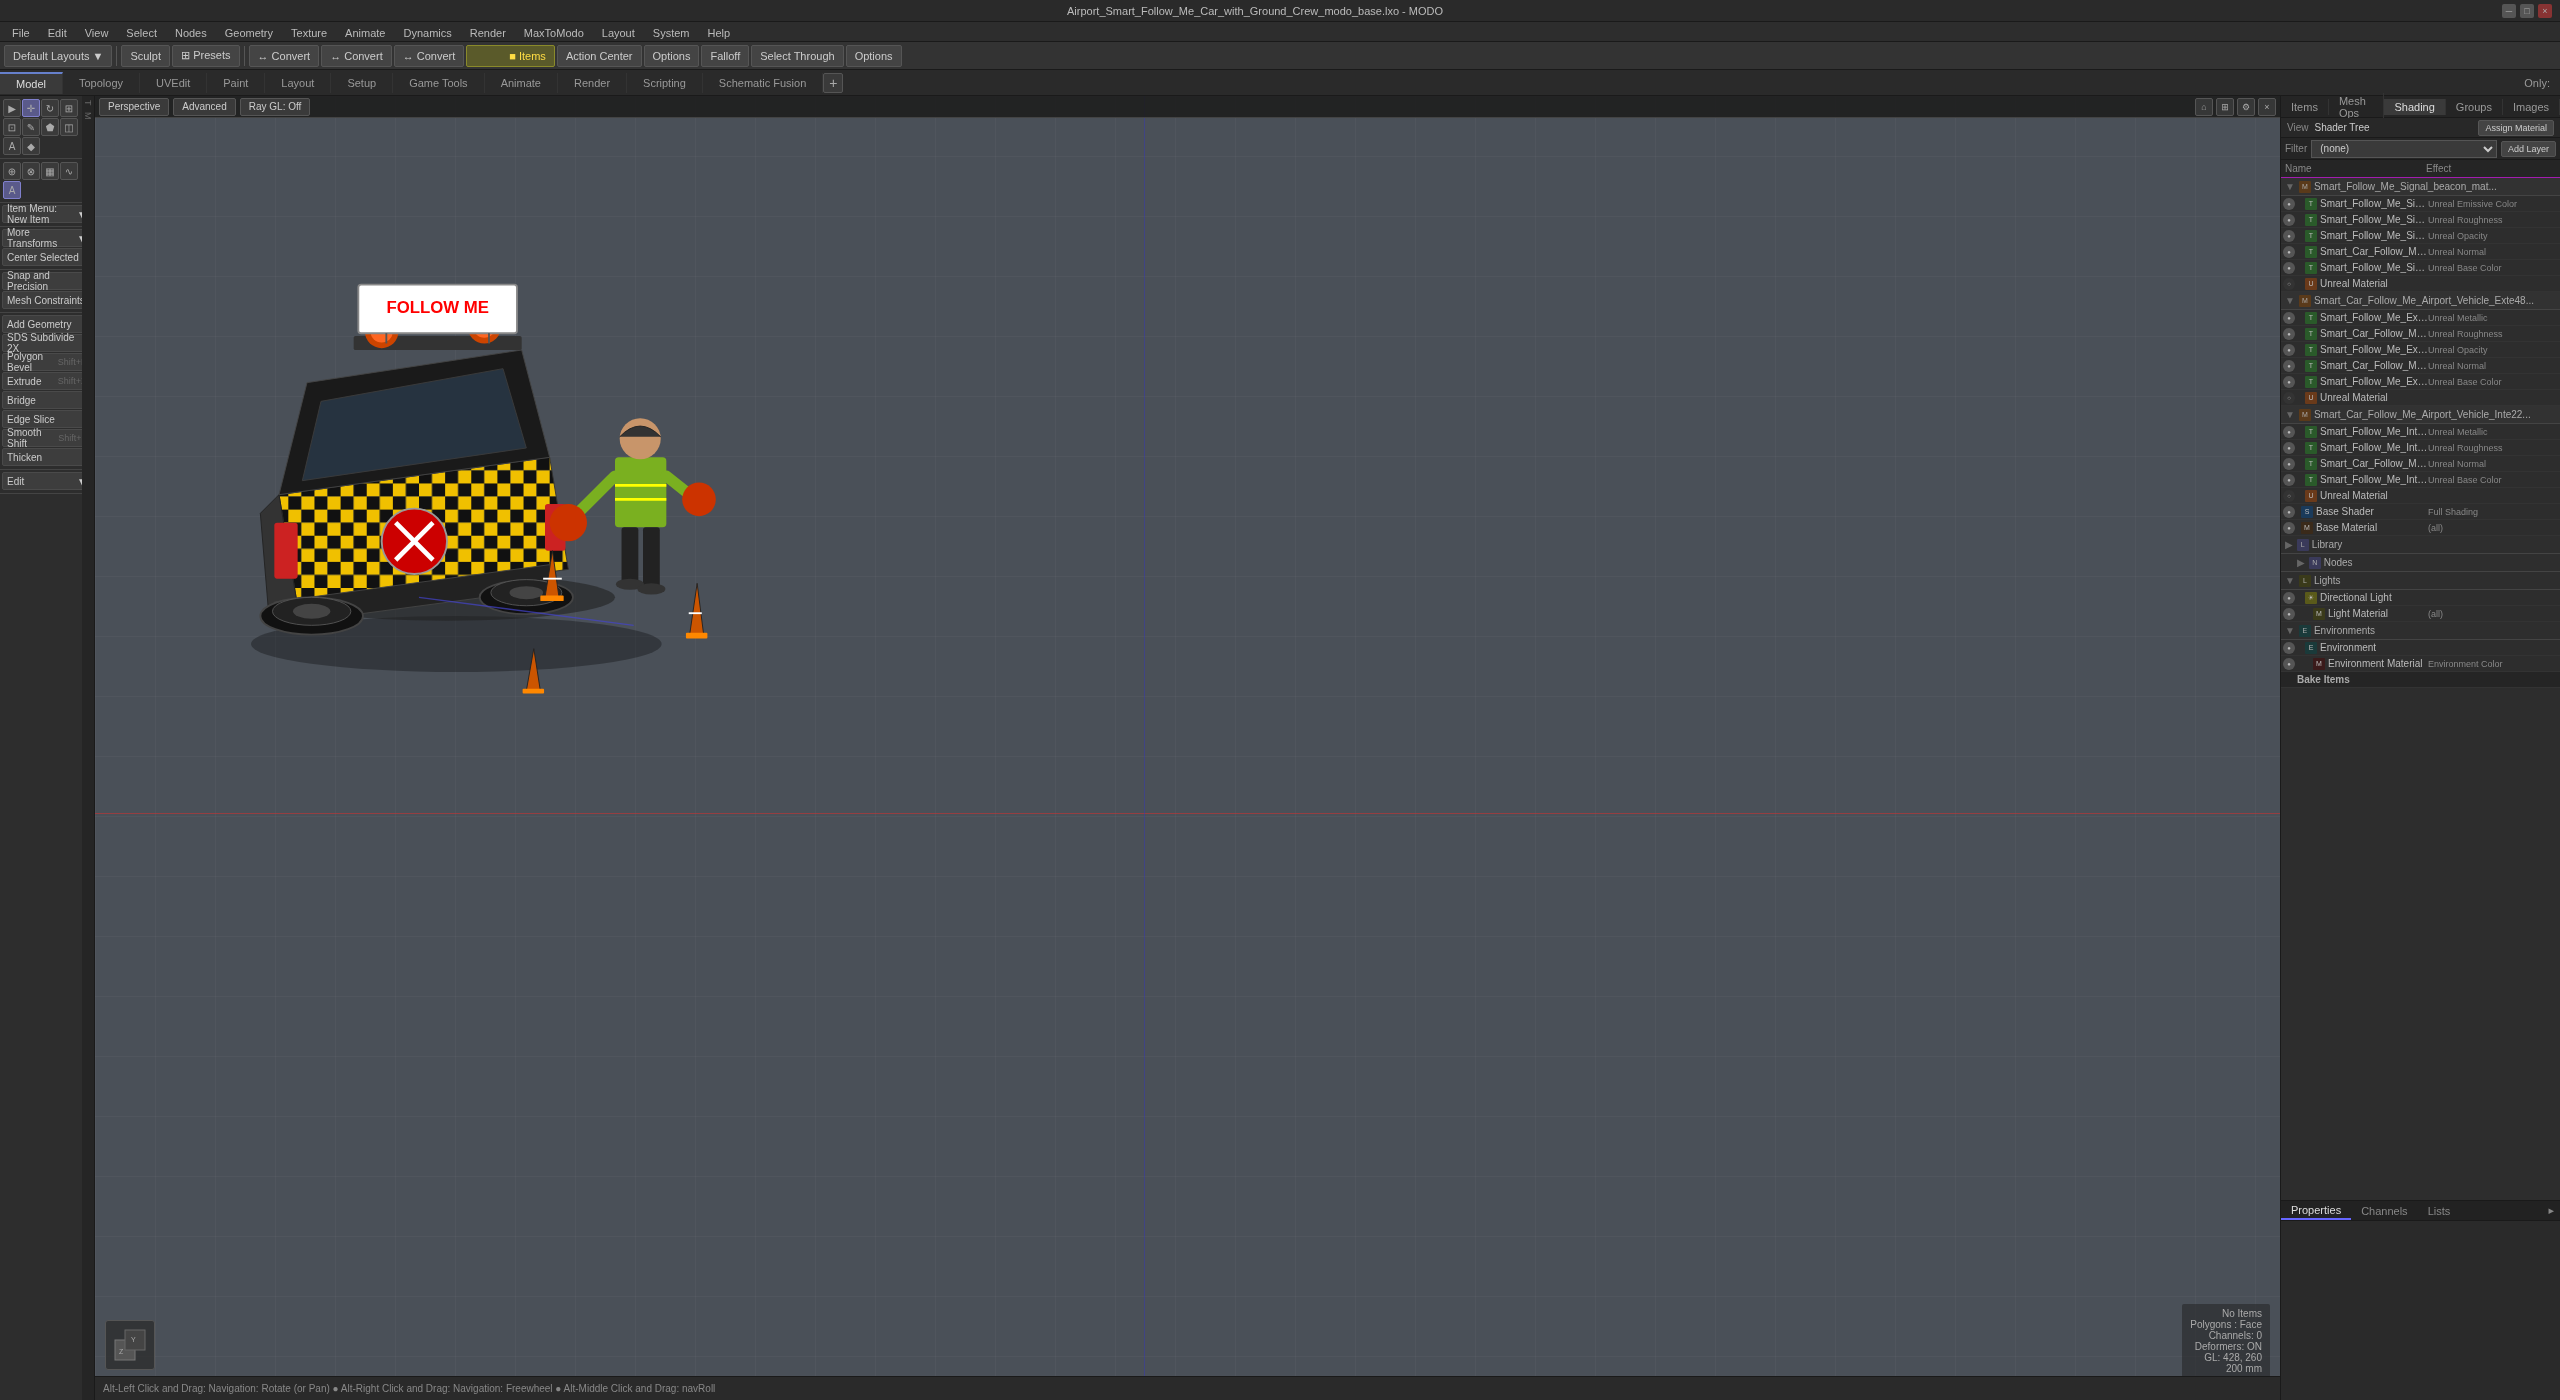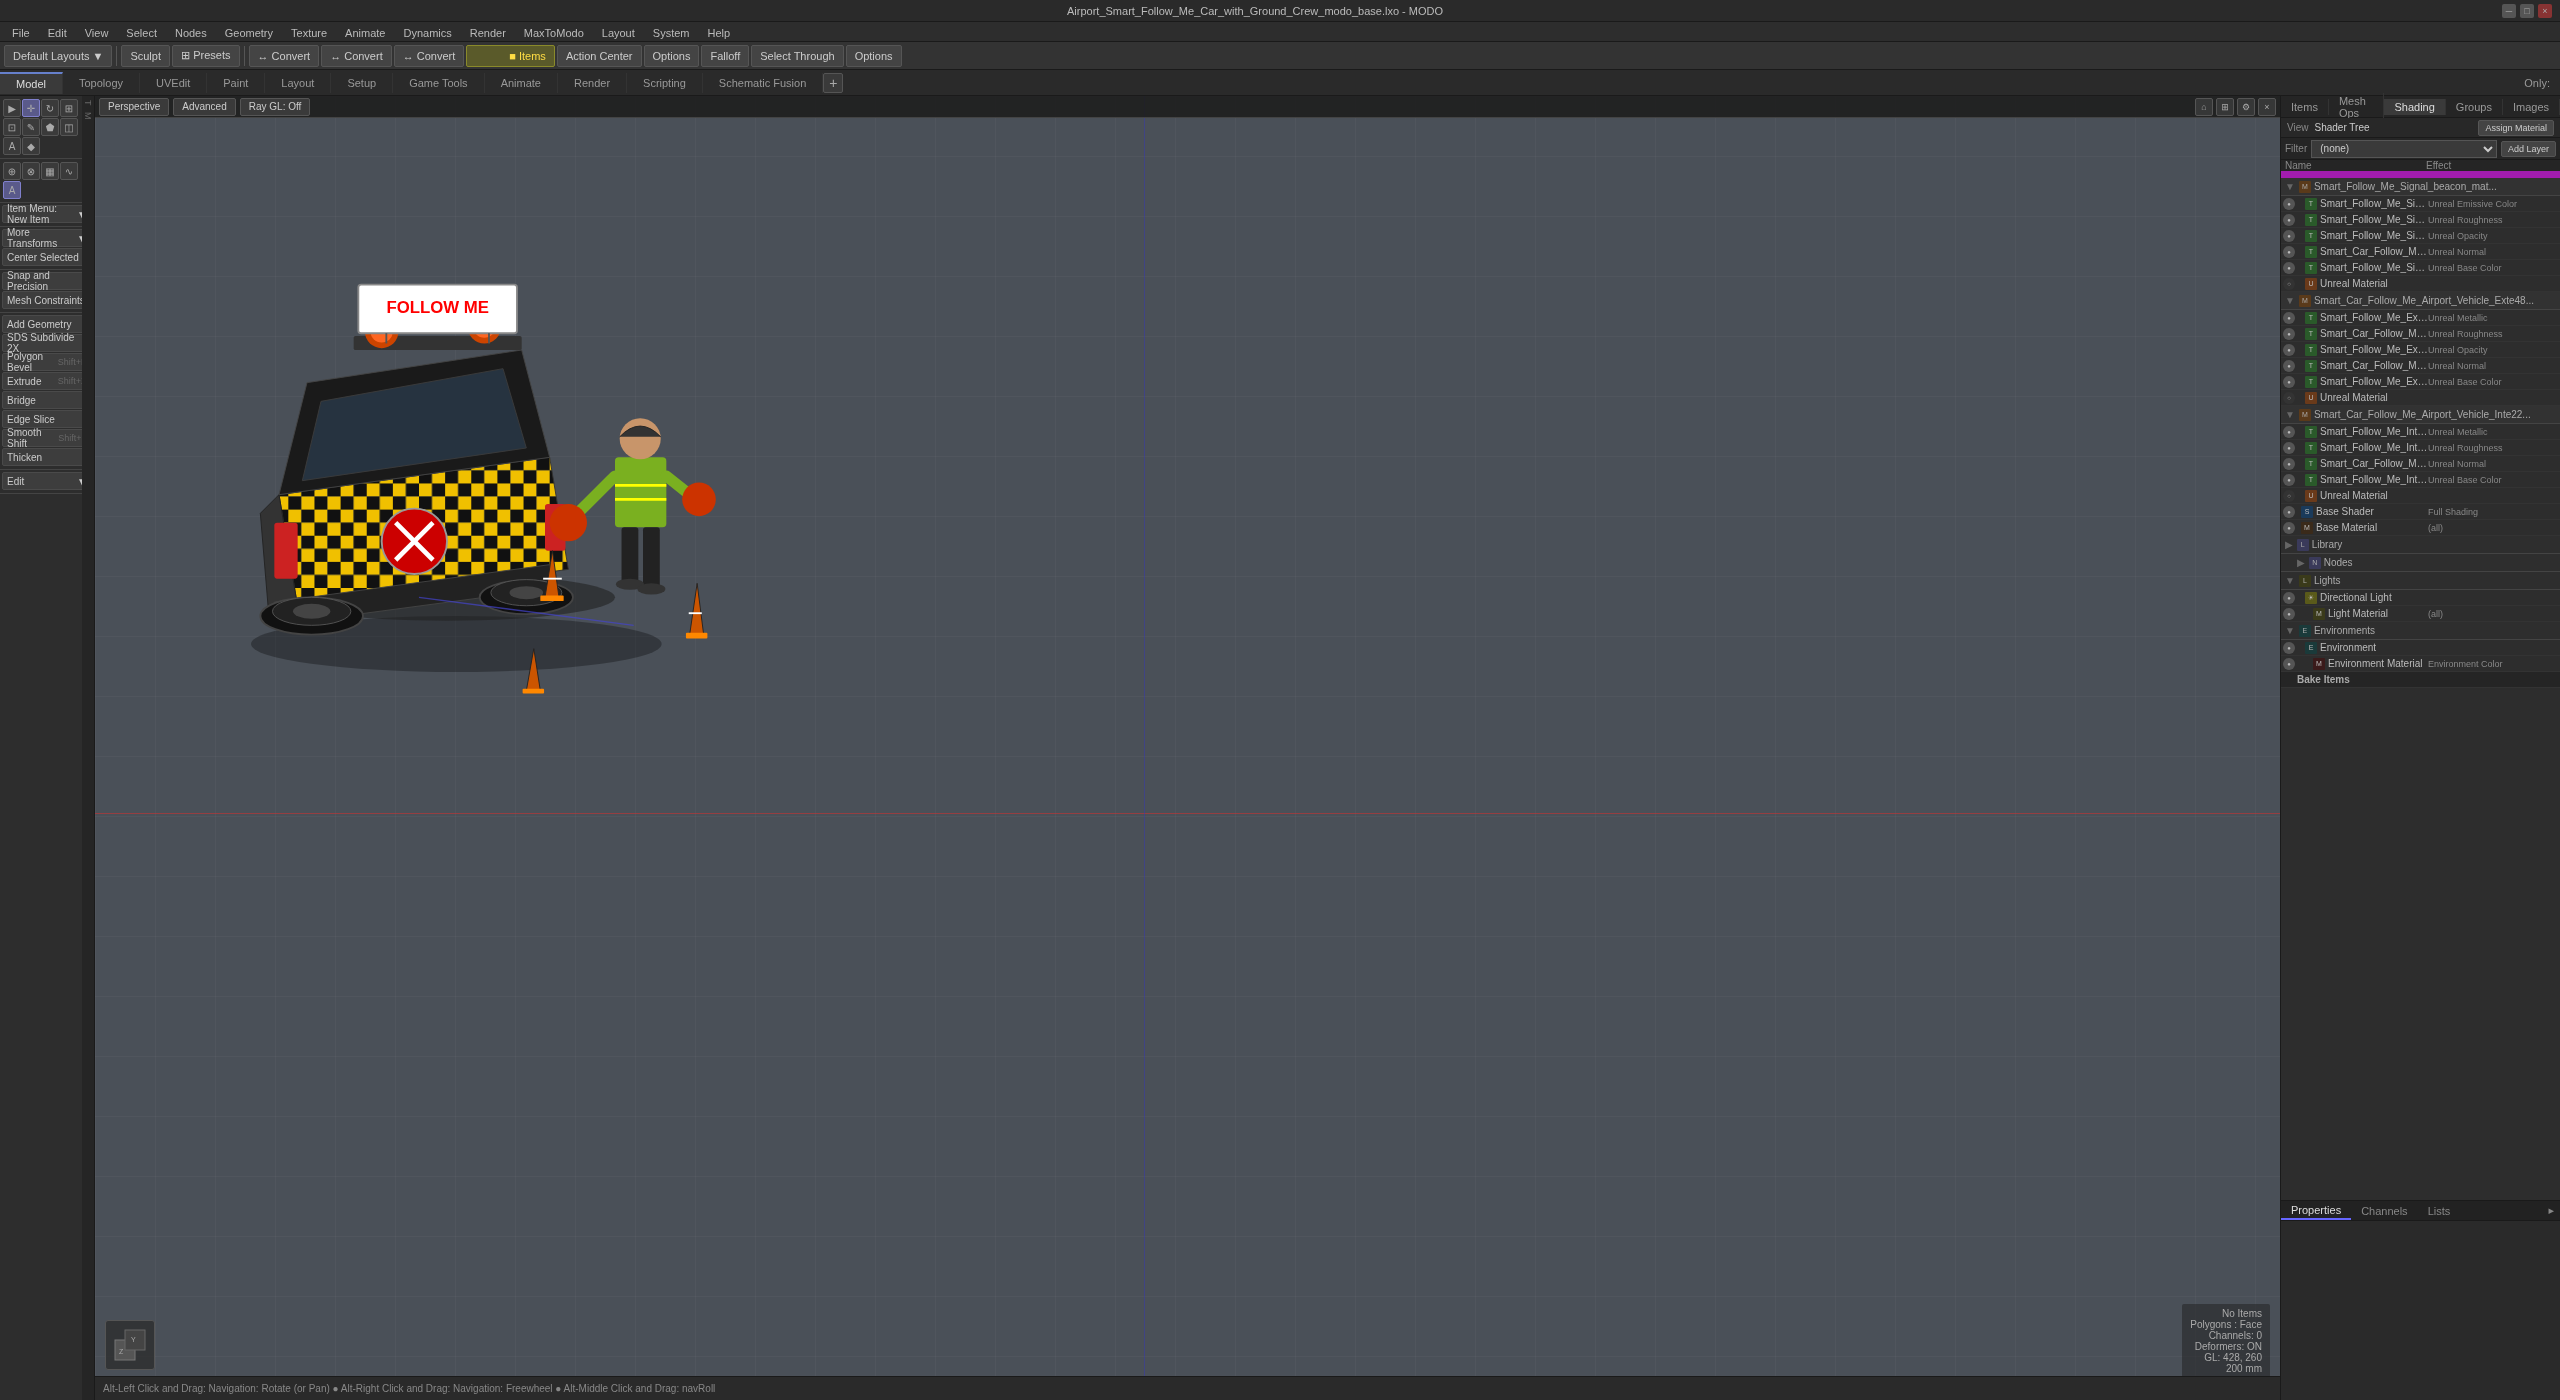--- a/index.html
+++ b/index.html
@@ -235,21 +235,21 @@
       flex: 1;
     }
 
     
     .tree-header {
       height: 18px;
       background: #252525;
       display: flex;
       align-items: center;
       padding: 0 4px;
-      border-bottom: 7px solid #a21caf;
+      border-bottom: 1px solid #a21caf;
       font-size: 10px;
       color: #888;
     }
     .tree-col-name { flex: 1; }
     .tree-col-effect { width: 130px; }
 
     
     .tree-item {
       height: 16px;
       display: flex;

